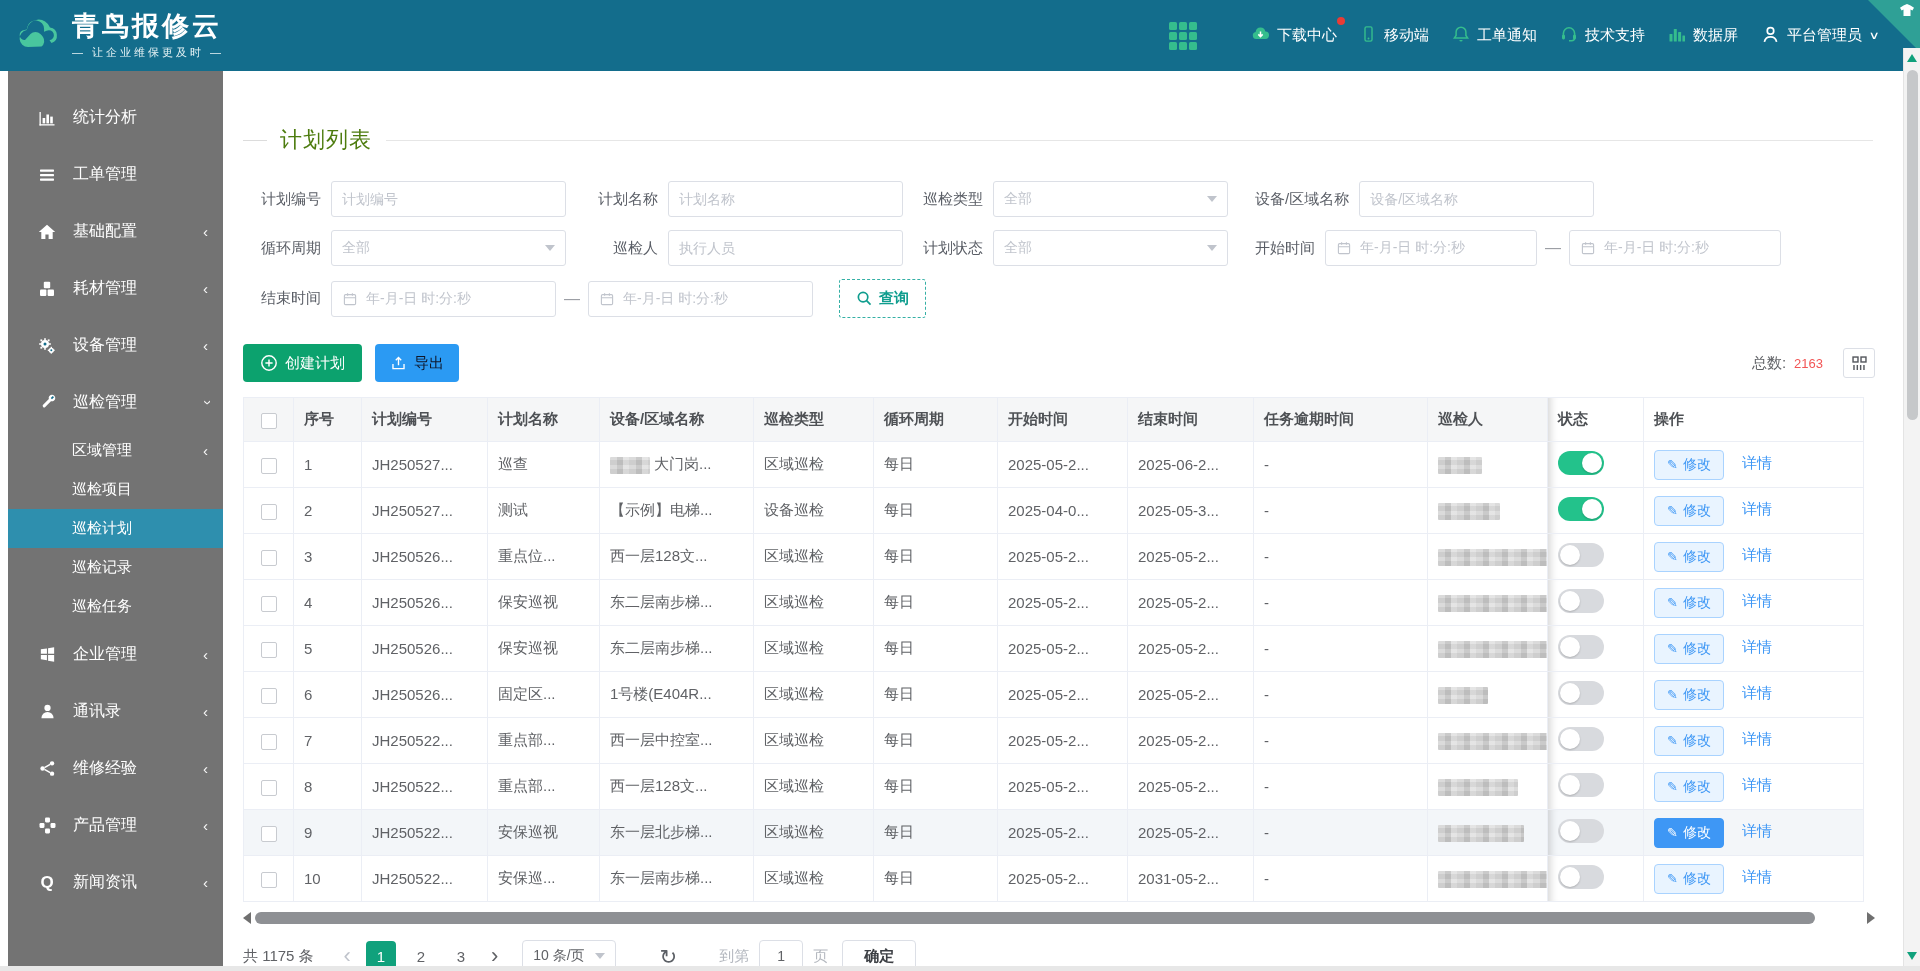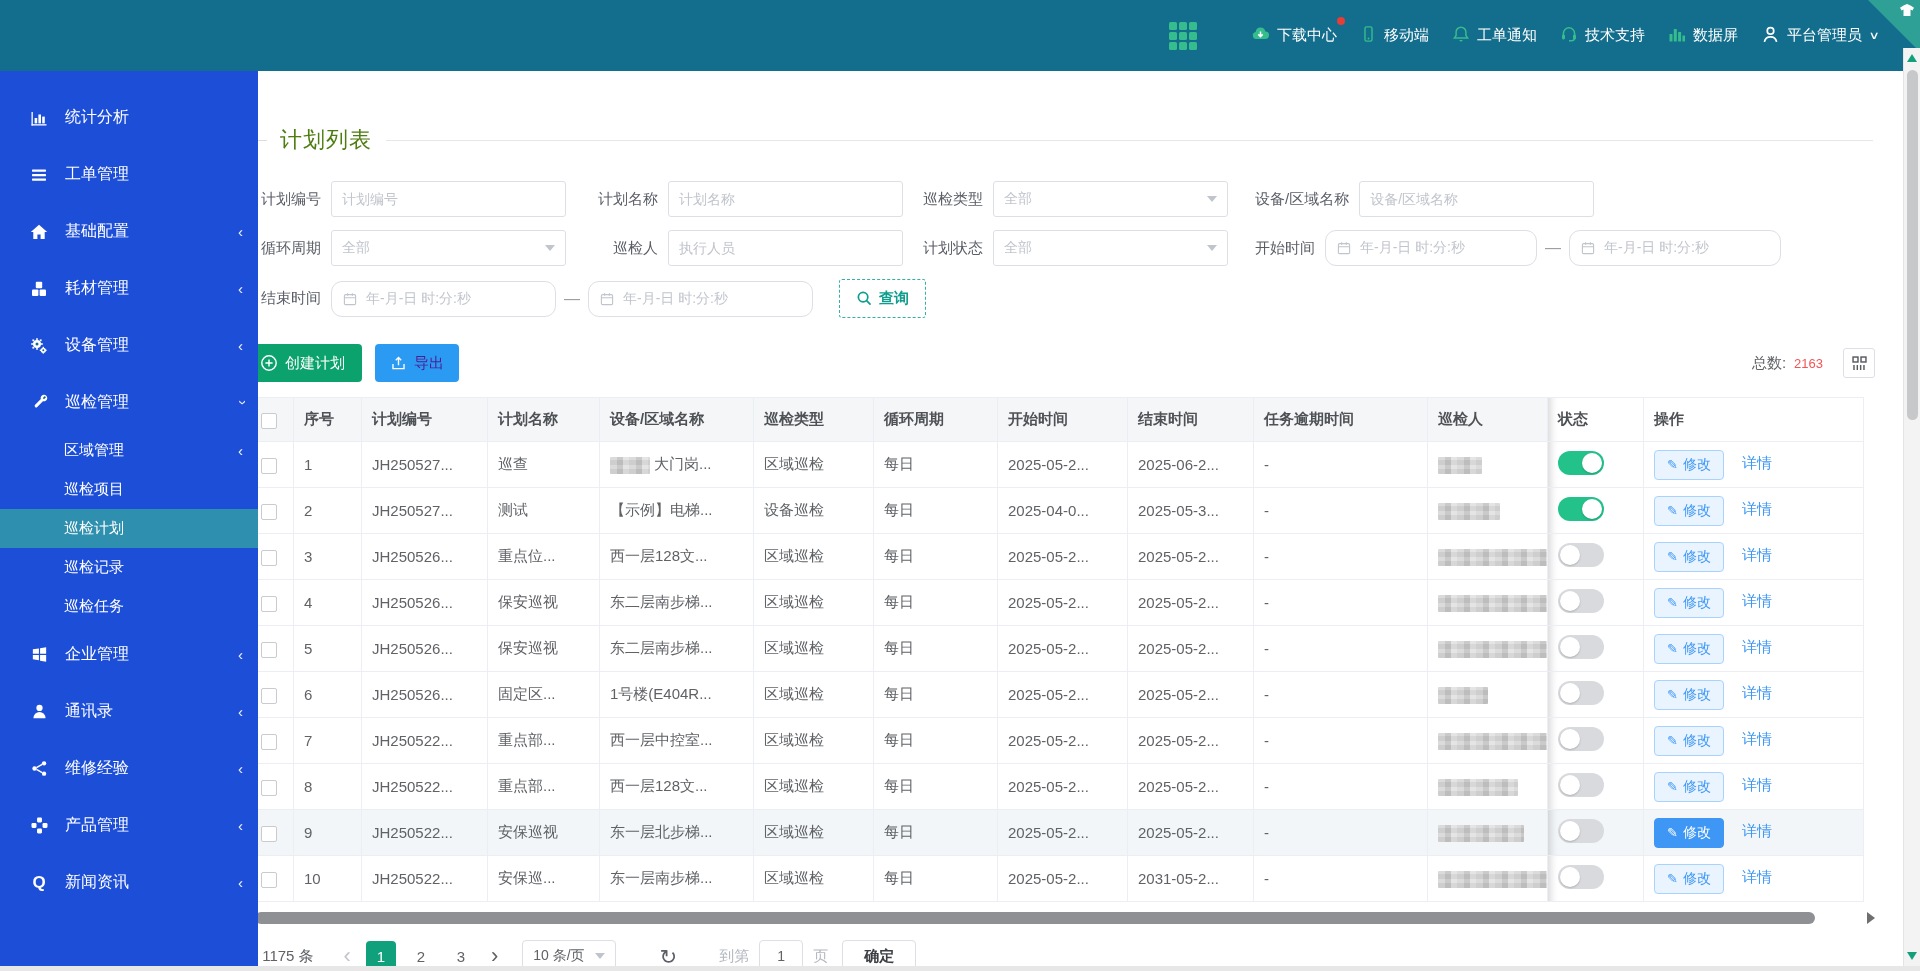--- a/index.html
+++ b/index.html
@@ -18,22 +18,22 @@
   .nav-item .dot { position:absolute; top:-7px; right:-8px; width:8px; height:8px; border-radius:50%; background:#e83c36; }
   .apps-grid { margin-right:30px; display:flex; }
   .caret-down { font-size:11px; margin-left:2px; transform:scaleX(1.4); display:inline-block; }
 
   
   .ribbon { position:absolute; top:0; right:0; width:0; height:0;
     border-top:52px solid #2fa096; border-left:52px solid transparent; z-index:6; }
   .ribbon svg { position:absolute; top:-48px; right:3px; }
 
   
-  .sidebar { position:absolute; top:71px; left:0; width:258px; height:900px;
-    background:#1d4ed8; padding-top:18px; z-index:4; }
+  .sidebar { position:absolute; top:71px; left:8px; width:215px; height:900px;
+    background:#737373; padding-top:18px; z-index:4; }
   .side-item { height:57px; display:flex; align-items:center; padding-left:27px;
     color:#fff; font-size:16px; font-weight:500; position:relative; cursor:pointer; }
   .side-item .sicon { width:24px; margin-right:14px; display:flex; justify-content:center; }
   .side-item .chev, .sub-item .chev { position:absolute; right:15px; font-size:15px; opacity:.95; }
   .chev.down { transform:rotate(-90deg); }
   .submenu { }
   .sub-item { height:39px; display:flex; align-items:center; padding-left:64px;
     color:#fff; font-size:15px; position:relative; cursor:pointer; }
   .sub-item.active { background:#2e8fae; }
   .q-glyph { color:#fff; font-size:17px; font-weight:bold; }
@@ -54,34 +54,34 @@
   .fw1 .f-label, .fw2 .f-label, .fw3 .f-label { width:78px; text-align:right; }
   .t-input { width:235px; height:36px; border:1px solid #dcdfe6; border-radius:3px;
     padding:0 10px; font-size:14px; color:#606266; outline:none;
     font-family:"Liberation Sans","DejaVu Sans",sans-serif; }
   .t-input::placeholder { color:#c0c4cc; }
   .selectbox { width:235px; height:36px; border:1px solid #dcdfe6; border-radius:3px;
     display:flex; align-items:center; justify-content:space-between; padding:0 10px;
     font-size:14px; color:#c0c4cc; cursor:pointer; background:#fff; }
   .sel-caret { width:0; height:0; border-left:5px solid transparent; border-right:5px solid transparent;
     border-top:6px solid #c0c4cc; }
-  .datebox { width:212px; height:36px; border:1px solid #dcdfe6; border-radius:11px;
+  .datebox { width:212px; height:36px; border:1px solid #dcdfe6; border-radius:3px;
     display:flex; align-items:center; gap:8px; padding:0 10px; font-size:14px; color:#c0c4cc;
     background:#fff; cursor:pointer; white-space:nowrap; }
   .range-sep { margin:0 8px; color:#9a9da3; }
   .search-wrap { margin-left:26px; border:1px dashed #35b0a5; padding:3px 4px; border-radius:3px; }
   .btn-search { display:flex; align-items:center; gap:6px; background:#fff; border:none;
     color:#0f9d8e; font-size:15px; font-weight:600; padding:6px 12px; cursor:pointer;
     font-family:inherit; }
 
   
   .toolbar { display:flex; align-items:center; margin:26px 28px 0 28px; }
   .btn-create { display:flex; align-items:center; gap:7px; background:#0ca26e; color:#fff;
     border:none; border-radius:4px; height:38px; padding:0 17px; font-size:15px; cursor:pointer; font-family:inherit; }
-  .btn-export { display:flex; align-items:center; gap:7px; background:#2b9af3; color:#4c1d95;
+  .btn-export { display:flex; align-items:center; gap:7px; background:#2b9af3; color:#0f172a;
     border:none; border-radius:4px; height:38px; padding:0 15px; font-size:15px; cursor:pointer;
     margin-left:13px; font-family:inherit; }
   .toolbar .spacer { flex:1; }
   .total-label { color:#606266; font-size:15px; }
   .total-value { color:#f25555; font-size:13px; margin:0 20px 0 8px; }
   .col-setting { width:32px; height:30px; border:1px solid #dcdfe6; border-radius:3px;
     display:flex; align-items:center; justify-content:center; cursor:pointer; background:#fff; }
 
   
   .table-wrap { margin:15px 28px 0 28px; position:relative; }
@@ -147,20 +147,31 @@
     border-left:5px solid transparent; border-right:5px solid transparent; border-bottom:8px solid #10a17c; }
   .vs-down { position:absolute; bottom:6px; left:3px; width:0; height:0;
     border-left:5px solid transparent; border-right:5px solid transparent; border-top:8px solid #10a17c; }
   .vs-thumb { position:absolute; top:22px; left:3px; width:11px; height:350px; background:#c6c8ca; border-radius:6px; }
   .bottom-strip { position:absolute; bottom:0; left:0; width:1920px; height:5px; background:#e7e7e7; z-index:8; }
 </style>
 </head>
 <body>
 
 <header class="app-header">
+  <div class="logo-wrap">
+    <span>
+      <svg width="46" height="34" viewBox="0 0 46 34">
+          <path d="M12 30a8.5 8.5 0 0 1-1.2-16.9A12 12 0 0 1 34 10.5 8 8 0 0 1 35.5 26l-2-2.8a5 5 0 1 0-2.9-9.4l-2.6 1 .1-2.8a8.5 8.5 0 0 0-16.8-1.9l-.5 2.4-2.4.4A5 5 0 0 0 9 23l5.5-6a7 7 0 0 1 9.9 0l1.5 1.6L27 20a7 7 0 0 1-1.5 9.6z" fill="#49c69e"></path>
+        </svg>
+    </span>
+    <span class="logo-text-col">
+      <span class="logo-title">青鸟报修云</span>
+      <span class="logo-tagline">— 让企业维保更及时 —</span>
+    </span>
+  </div>
 
   <nav class="top-nav">
     <span class="apps-grid">
       <svg width="30" height="30" viewBox="0 0 30 30" fill="#35bd8d">
         <rect x="1" y="1" width="8" height="8" rx="1.5"></rect>
           <rect x="11" y="1" width="8" height="8" rx="1.5"></rect>
           <rect x="21" y="1" width="8" height="8" rx="1.5"></rect>
         <rect x="1" y="11" width="8" height="8" rx="1.5"></rect>
           <rect x="11" y="11" width="8" height="8" rx="1.5"></rect>
           <rect x="21" y="11" width="8" height="8" rx="1.5"></rect>

